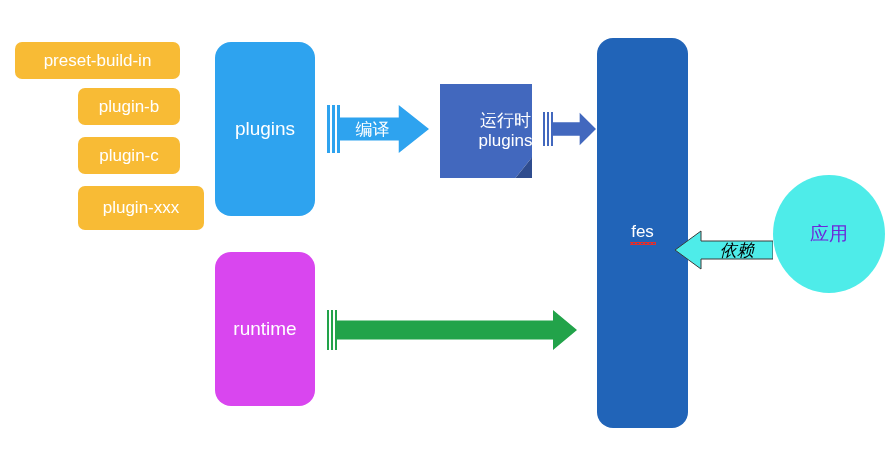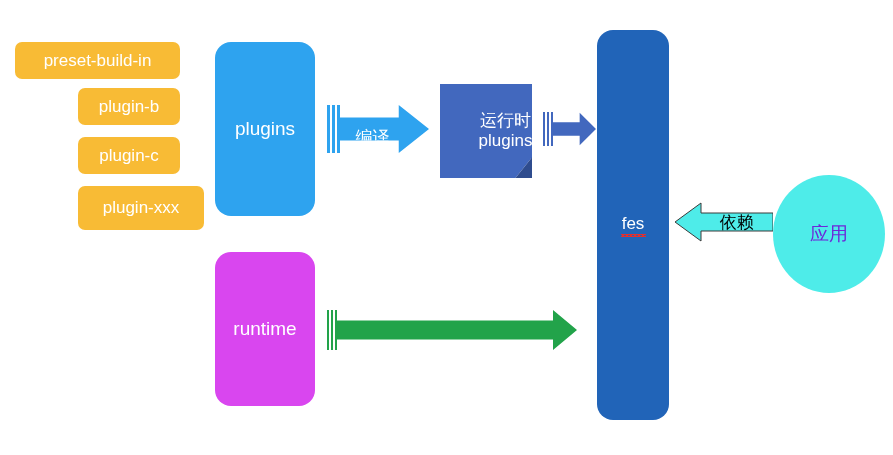--- a/index.html
+++ b/index.html
@@ -135,21 +135,20 @@
   }
   #arrow-compile .arrow-label {
     position: absolute;
     left: 4px;
     top: 50%;
     transform: translateY(-50%);
     width: 64%;
     text-align: center;
     font-size: 17px;
     color: #ffffff;
-    margin-top: 8px;
   }
 
   
   #arrow-plugins .arrow-body {
     background: #4268be;
     clip-path: polygon(0 30%, 62% 30%, 62% 2%, 100% 50%, 62% 98%, 62% 70%, 0 70%);
   }
 
   
   #arrow-runtime .arrow-body {
@@ -225,42 +224,42 @@
       <i style="width:2px;background:#ffffff;"></i>
       <i style="width:2px;background:#4268be;"></i>
       <i style="width:2px;background:#ffffff;"></i>
       <i style="width:2px;background:#4268be;"></i>
     </div>
     <div class="arrow-body">
       <span></span>
     </div>
   </div>
 
-  <div class="node pillar pillar-fes" style="left:597px; top:30px; width:72px; height:390px;">
+  <div class="node pillar pillar-fes" style="left:597px; top:38px; width:91px; height:390px;">
     <span class="squiggle">fes</span>
   </div>
 
   <div class="node pillar pillar-runtime" style="left:215px; top:252px; width:100px; height:154px;">
     <span>runtime</span>
   </div>
 
   <div class="arrow-wrap arrow-right" id="arrow-runtime" style="left:327px; top:310px; width:250px; height:40px;">
     <div class="arrow-stripes">
       <i style="width:2px;background:#22a34a;"></i>
       <i style="width:2px;background:#ffffff;"></i>
       <i style="width:2px;background:#22a34a;"></i>
       <i style="width:2px;background:#ffffff;"></i>
       <i style="width:2px;background:#22a34a;"></i>
     </div>
     <div class="arrow-body">
       <span></span>
     </div>
   </div>
 
-  <div id="arrow-depend" style="left:675px; top:200px; width:98px; height:44px;">
+  <div id="arrow-depend" style="left:675px; top:228px; width:98px; height:44px;font-style:italic;">
     <svg width="98" height="44" viewBox="0 0 98 44">
       <polygon points="0,22 26,3 26,13 98,13 98,31 26,31 26,41" fill="#4eece9" stroke="#3b3b3b" stroke-width="1"></polygon>
     </svg>
     <span class="arrow-label">依赖</span>
   </div>
 
   <div class="node ellipse" style="left:773px; top:175px; width:112px; height:118px;">
     <span>应用</span>
   </div>
 

